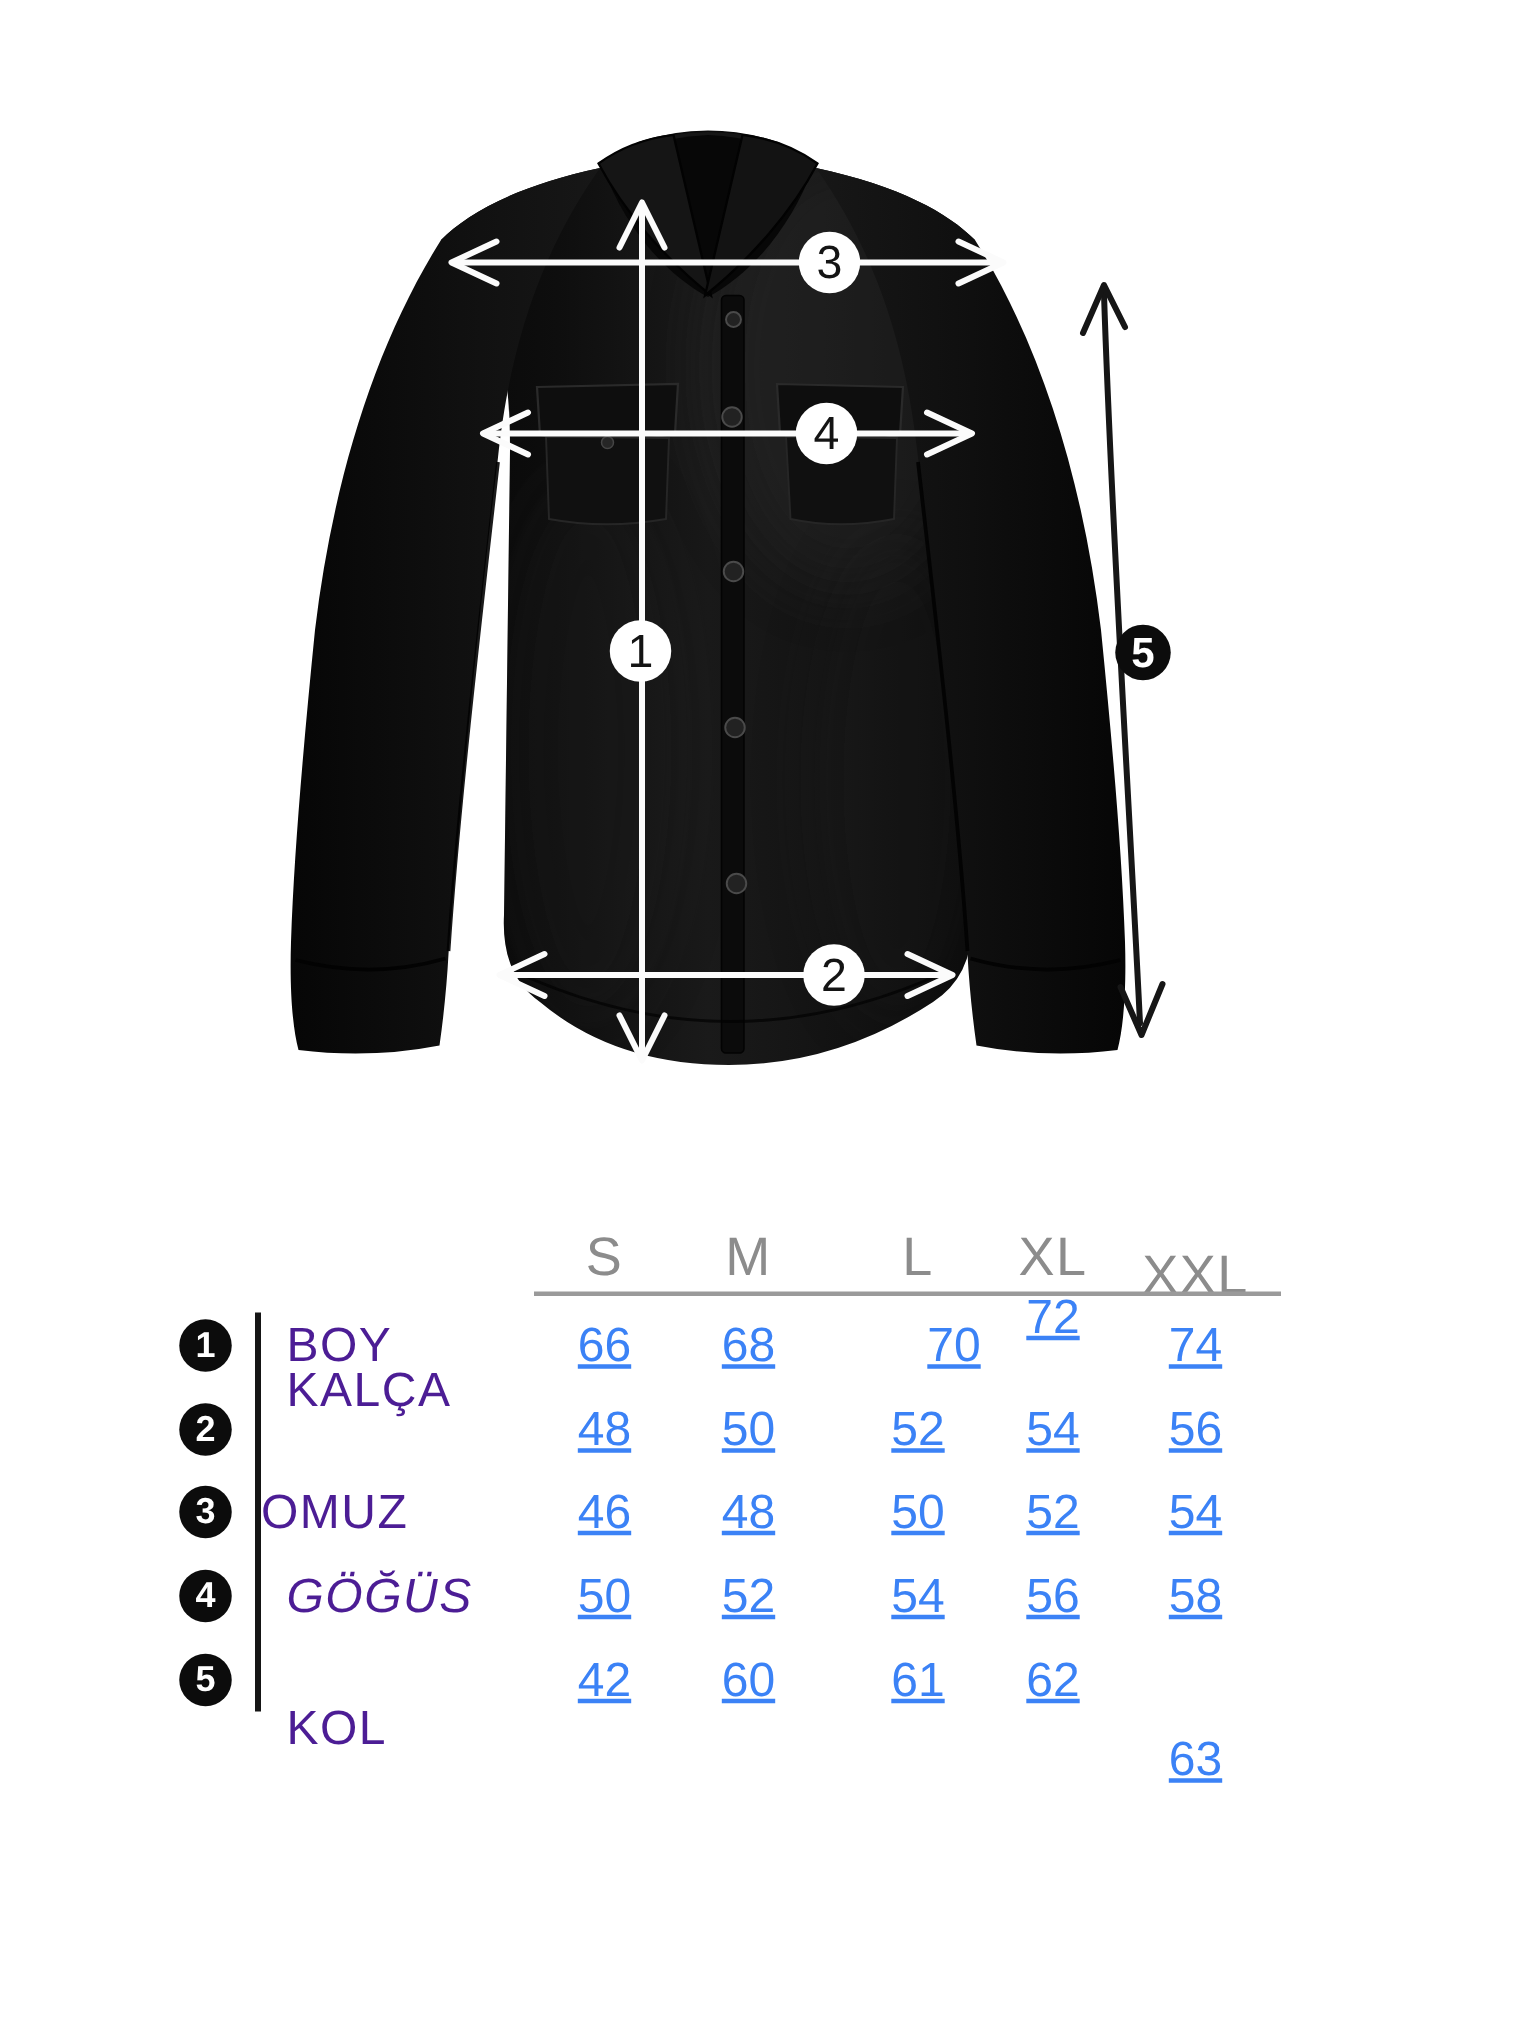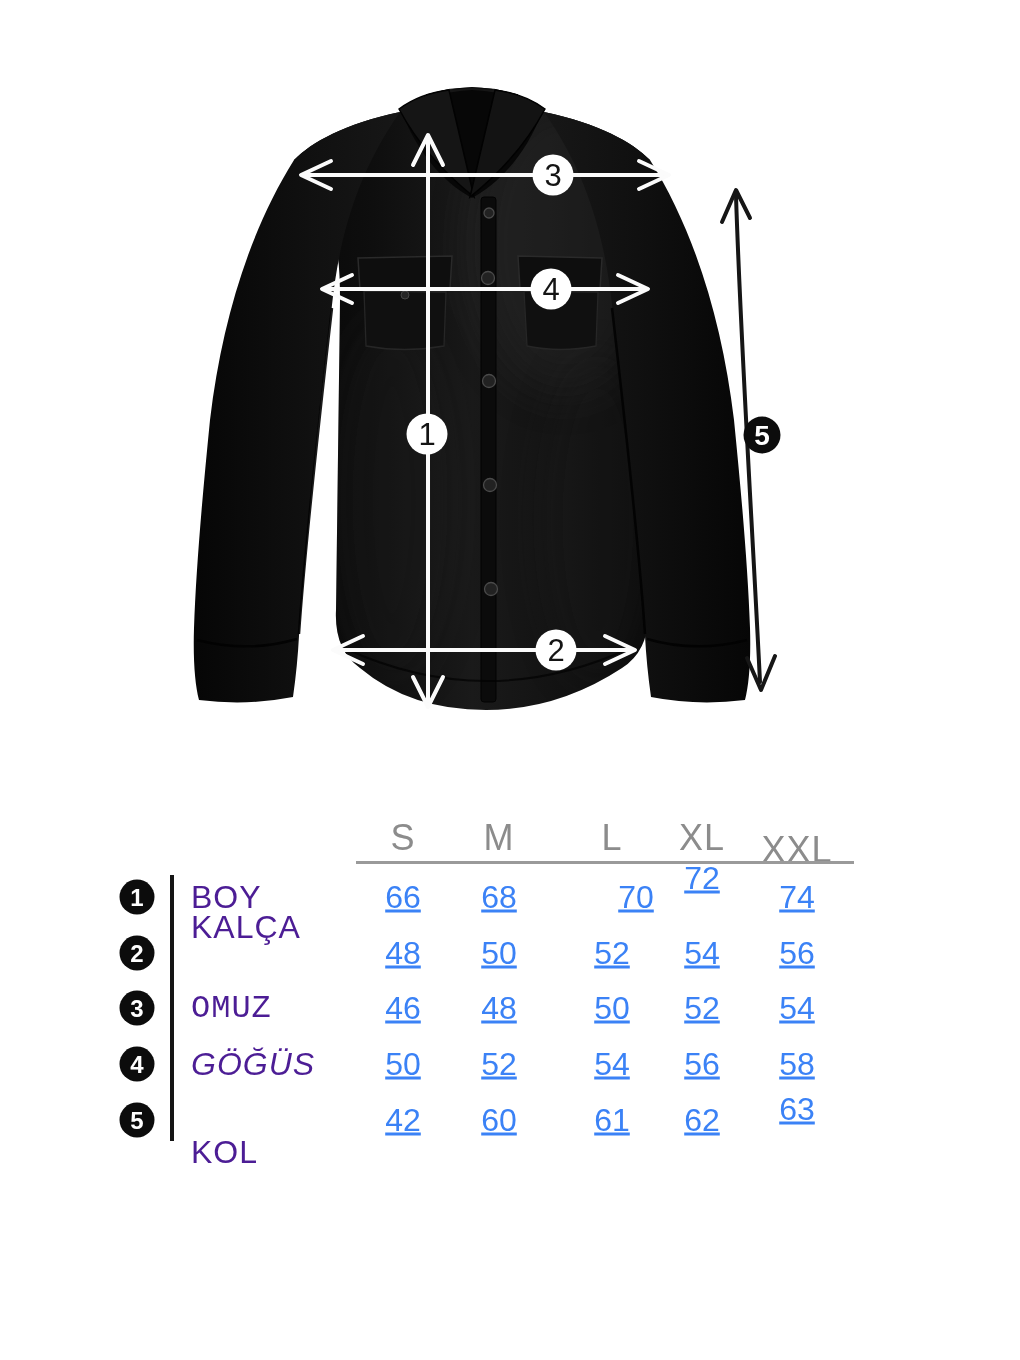--- a/index.html
+++ b/index.html
@@ -178,21 +178,21 @@
           <span class="badge" style="left: 137px; top: 953px;">2</span>
           <span class="rowlabel" style="left: 191px; top: 927px;">KALÇA</span>
           <span class="val" style="left: 403px; top: 953px;">48</span>
           <span class="val" style="left: 499px; top: 953px;">50</span>
           <span class="val" style="left: 612px; top: 953px;">52</span>
           <span class="val" style="left: 702px; top: 953px;">54</span>
           <span class="val" style="left: 797px; top: 953px;">56</span>
         </div>
         <div>
           <span class="badge" style="left: 137px; top: 1008px;">3</span>
-          <span class="rowlabel" style="left: 191px; top: 1008px; font-family: Liberation Mono, monospace;">OMUZ</span>
+          <span class="rowlabel" style="left: 174px; top: 1008px;">OMUZ</span>
           <span class="val" style="left: 403px; top: 1008px;">46</span>
           <span class="val" style="left: 499px; top: 1008px;">48</span>
           <span class="val" style="left: 612px; top: 1008px;">50</span>
           <span class="val" style="left: 702px; top: 1008px;">52</span>
           <span class="val" style="left: 797px; top: 1008px;">54</span>
         </div>
         <div>
           <span class="badge" style="left: 137px; top: 1064px;">4</span>
           <span class="rowlabel" style="left: 191px; top: 1064px; font-style: italic;">GÖĞÜS</span>
           <span class="val" style="left: 403px; top: 1064px;">50</span>
@@ -201,18 +201,18 @@
           <span class="val" style="left: 702px; top: 1064px;">56</span>
           <span class="val" style="left: 797px; top: 1064px;">58</span>
         </div>
         <div>
           <span class="badge" style="left: 137px; top: 1120px;">5</span>
           <span class="rowlabel" style="left: 191px; top: 1152px;">KOL</span>
           <span class="val" style="left: 403px; top: 1120px;">42</span>
           <span class="val" style="left: 499px; top: 1120px;">60</span>
           <span class="val" style="left: 612px; top: 1120px;">61</span>
           <span class="val" style="left: 702px; top: 1120px;">62</span>
-          <span class="val" style="left: 797px; top: 1109px;">63</span>
+          <span class="val" style="left: 797px; top: 1173px;">63</span>
         </div>
       </div>
   </div>
 
 </div>
 
 </body></html>

